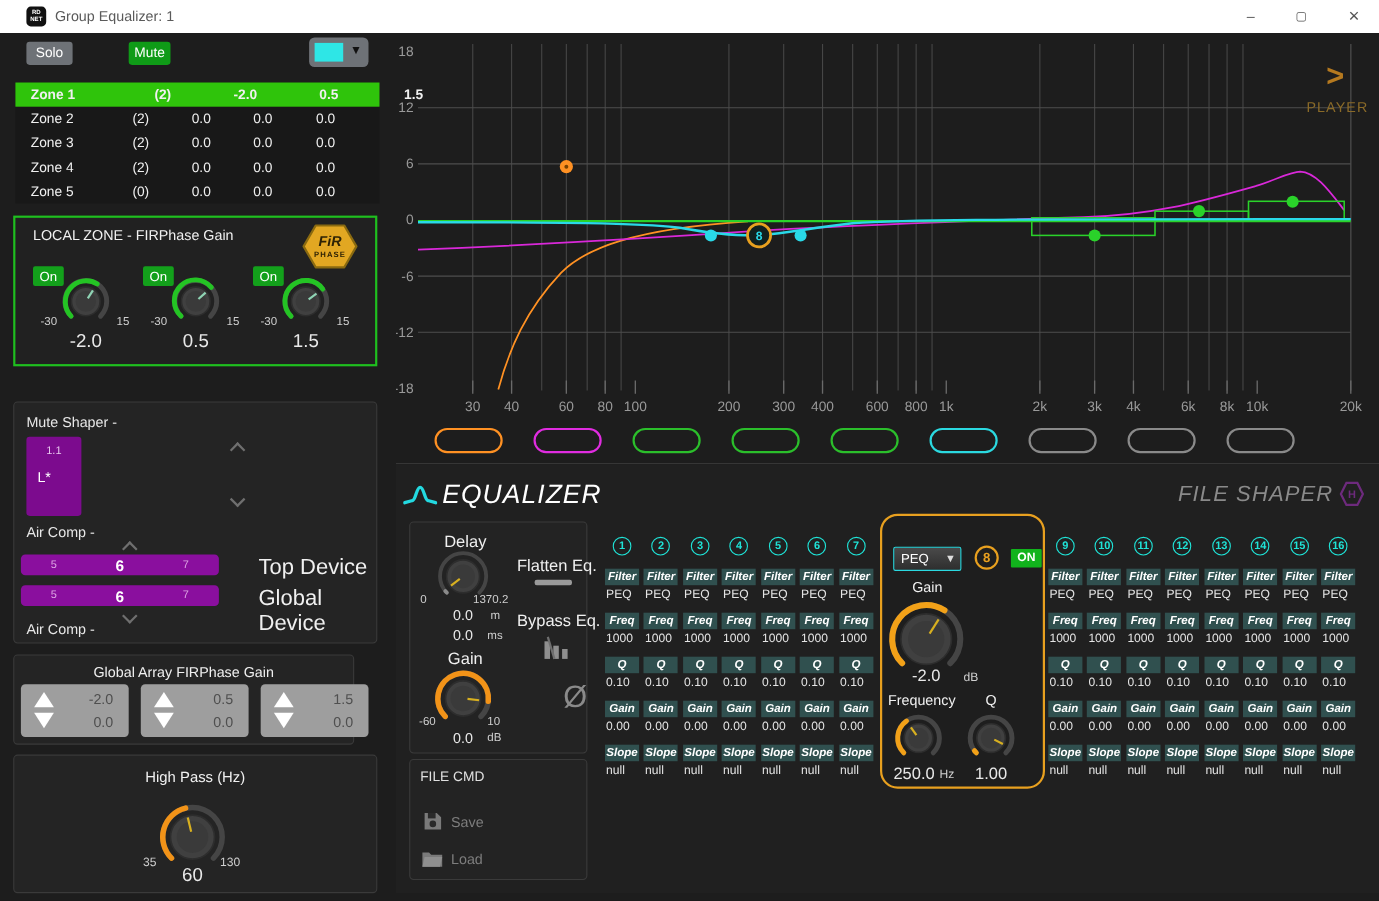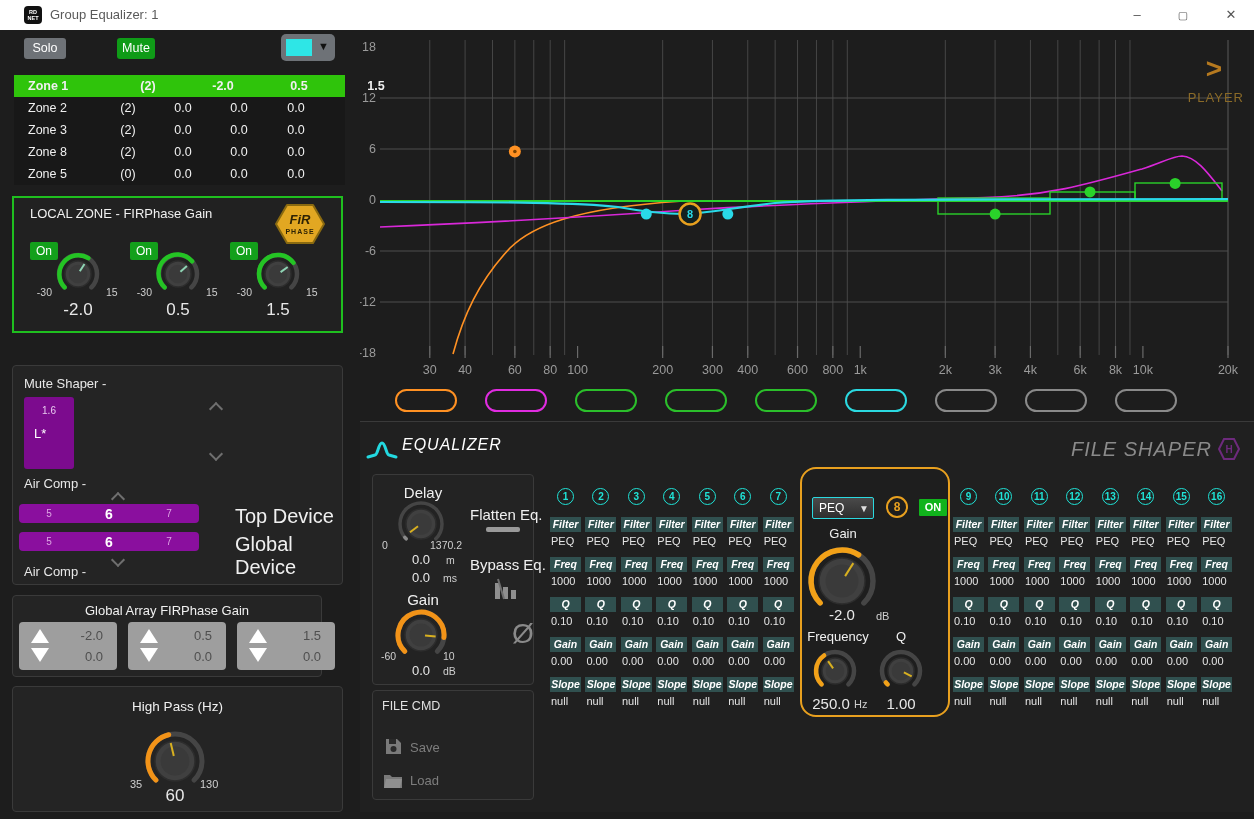--- a/index.html
+++ b/index.html
@@ -90,21 +90,21 @@
   .grid-v { stroke:#464646; stroke-width:1; }
   .grid-h { stroke:#4e4e4e; stroke-width:1; }
 
   
   .tab { position:absolute; top:389px; width:62px; height:23px; border:2px solid; border-radius:12px;
     font-size:12px; text-align:center; line-height:19px; background:transparent; }
 
   
   #eq-divider { position:absolute; left:360px; top:421px; width:894px; height:1px; background:#3a3a3a; }
   #eq-area { position:absolute; left:360px; top:422px; width:894px; height:390px; background:#202020; }
-  #eq-title { position:absolute; left:402px; top:436px; font-size:16px; font-style:italic; color:#fff; letter-spacing:1px; }
+  #eq-title { position:absolute; left:402px; top:436px; font-size:24px; font-style:italic; color:#fff; letter-spacing:1px; }
   #eq-icon { position:absolute; left:366px; top:438px; }
   #brand { position:absolute; left:1040px; top:438px; width:172px; text-align:right; font-size:20px;
     font-style:italic; color:#8a8a8a; letter-spacing:1px; }
   #brand-hex { position:absolute; left:1216px; top:436px; }
 
   #delay-panel { left:372px; top:474px; width:162px; height:211px; background:#232323; }
   #file-panel { left:372px; top:690px; width:162px; height:110px; background:#232323; }
   .dp-lbl { position:absolute; font-size:15px; color:#f0f0f0; }
   .dp-small { position:absolute; font-size:10.5px; color:#cfcfcf; }
   .dp-val { position:absolute; font-size:13px; color:#e8e8e8; }
@@ -174,21 +174,21 @@
       <div>0.0</div>
     </div>
       <div class="zone-row">
       <div>Zone 3</div>
       <div>(2)</div>
       <div>0.0</div>
       <div>0.0</div>
       <div>0.0</div>
     </div>
       <div class="zone-row">
-      <div>Zone 8</div>
+      <div>Zone 4</div>
       <div>(2)</div>
       <div>0.0</div>
       <div>0.0</div>
       <div>0.0</div>
     </div>
       <div class="zone-row">
       <div>Zone 5</div>
       <div>(0)</div>
       <div>0.0</div>
       <div>0.0</div>
@@ -242,21 +242,21 @@
       <div class="lz-min">-30</div>
       <div class="lz-max">15</div>
       <div class="lz-val">1.5</div>
     </div>
       </div>
   </div>
 
   <div class="panel" id="global-panel">
     <div class="sub-lbl" style="left:11px; top:10px;">Mute Shaper  -</div>
     <div id="bs-box">
-      <div class="v">1.6</div>
+      <div class="v">1.1</div>
       <div class="m">L*</div>
     </div>
     <span class="chev up abs" style="left:198px; top:38px;"></span>
     <span class="chev down abs" style="left:198px; top:83px;"></span>
     <div class="sub-lbl" style="left:11px; top:110px;">Air Comp  -</div>
     <span class="chev up abs" style="left:100px; top:128px;"></span>
     <div class="ac-slider" style="top:138px;">
       <div class="mn">5</div>
       <div class="mid">6</div>
       <div class="mx">7</div>

